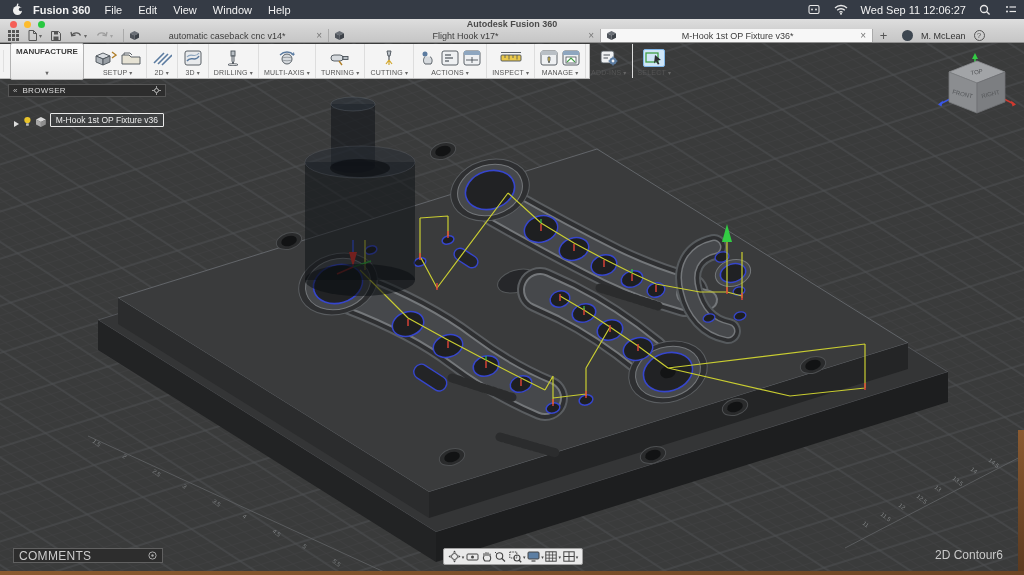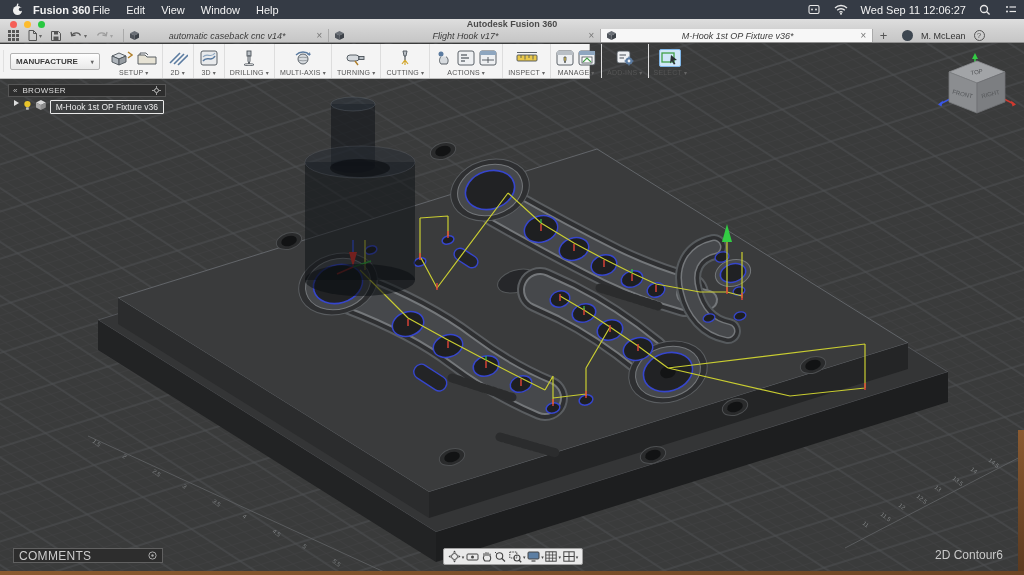--- a/index.html
+++ b/index.html
@@ -4,41 +4,41 @@
 <style>
   * { margin:0; padding:0; box-sizing:border-box; }
   html,body { width:1024px; height:575px; overflow:hidden; font-family:"Liberation Sans",sans-serif; }
   body { background:#3a3b3b; position:relative; }
 
   
   .menubar { position:absolute; top:0; left:0; width:1024px; height:19px;
     background:#353b45; color:#f2f2f2; display:flex; align-items:center;
     font-size:11px; z-index:50; }
   .menubar .apple { margin:0 10px 0 12px; display:flex; }
-  .menubar .appname { font-weight:bold; margin-right:2px; }
+  .menubar .appname { font-weight:bold; margin-right:14px; }
   .menubar .mitem { margin-right:16px; }
   .menubar .spacer { flex:1; }
   .menubar .ricon { margin:0 7px; display:flex; align-items:center; }
   .menubar .clock { margin:0 6px; font-size:11px; }
 
   
   .titlebar { position:absolute; top:19px; left:0; width:1024px; height:10px;
     background:linear-gradient(#dedede,#d2d2d2); z-index:49;font-weight:bold; }
   .lights { position:absolute; left:10px; top:2px; display:flex; gap:7px; }
   .light { width:7px; height:7px; border-radius:50%; }
   .titlebar .wtitle { position:absolute; top:0px; width:100%; text-align:center;
     font-size:9px; color:#4a4a4a; line-height:11px; }
 
   
   .tabstrip { position:absolute; top:29px; left:0; width:1024px; height:14px;
     background:linear-gradient(#d2d2d2,#c6c6c6); border-bottom:1px solid #8f8f8f;
     display:flex; align-items:stretch; z-index:48; }
   .tctrl { display:flex; align-items:center; gap:9px; padding:0 10px 0 8px; }
   .tab { display:flex; align-items:center; font-size:9px; color:#3c3c3c;
-    border-left:1px solid #aaa; padding:0 6px; position:relative;font-style:italic; }
+    border-left:1px solid #aaa; padding:0 6px; position:relative; }
   .tab .tlabel { flex:1; text-align:center; white-space:nowrap; overflow:hidden; }
   .tab.active { background:#f7f7f7;gap:19px; }
   .tab .close { color:#777; font-size:10px; margin-left:6px; }
   .docicon { width:9px; height:9px; margin-right:5px; flex:none; }
   .newtab { width:22px; display:flex; align-items:center; justify-content:center;
     font-size:13px; color:#555; border-left:1px solid #aaa; }
   .jobstatus { width:11px; height:11px; border-radius:50%; background:#3d4650;
     margin:0 8px; align-self:center; }
   .username { font-size:9px; color:#333; align-self:center; }
   .helpbtn { width:11px; height:11px; border-radius:50%; border:1px solid #555;
@@ -46,42 +46,42 @@
     align-self:center; }
 
   
   .toolbar { position:absolute; top:44px; left:0; width:590px; height:35px;
     background:#f4f4f4; border-right:1px solid #bdbdbd; border-bottom:1px solid #bdbdbd;
     display:flex; align-items:stretch; z-index:40; }
   .grip { width:7px; border-right:1px solid #e0e0e0; background:
     repeating-linear-gradient(180deg,#bcc8d4 0 2px,#f4f4f4 2px 4px); margin:6px 0 6px 3px; }
   .wsbtn { align-self:center; margin:0 6px; border:1px solid #b3b3b3; border-radius:2px;
     background:linear-gradient(#fefefe,#e9e9e9); font-size:8px; font-weight:bold;
-    color:#3c3c3c; padding:3px 5px; white-space:nowrap; display:flex; gap:13px; align-items:center; }
+    color:#3c3c3c; padding:3px 5px; white-space:nowrap; display:flex; gap:13px; align-items:center;flex-direction:column; }
   .tgroup { display:flex; flex-direction:column; justify-content:space-between;
     padding:3px 5px 2px; border-right:1px solid #ddd; }
   .tgicons { display:flex; gap:4px; justify-content:center; align-items:center; flex:1; }
   .tglabel { font-size:7px; color:#555; text-align:center; white-space:nowrap;
     letter-spacing:.2px; display:flex; gap:2px; justify-content:center; }
   .caret { font-size:6px; color:#666; }
   .ticon { display:flex; align-items:center; }
   .ticon.sel { background:#cfe6f8; border:1px solid #7fb6e8; border-radius:2px; padding:1px; }
 
   
   .canvas { position:absolute; top:43px; left:0; width:1024px; height:528px;
     background:#3a3b3b; z-index:10; }
   .canvas svg.scene { position:absolute; top:0; left:0; }
 
   
   .browser { position:absolute; top:41px; left:8px; width:158px; z-index:30; }
   .bheader { height:13px; background:#2d2d2d; border:1px solid #555; display:flex;
     align-items:center; font-size:8px; color:#ddd; padding:0 4px; gap:5px; }
   .bheader .btitle { flex:1; letter-spacing:.3px; }
   .collapse { color:#bbb; font-size:8px; }
-  .brow { display:flex; align-items:flex-start; gap:4px; padding:3px 2px 0 6px; }
+  .brow { display:flex; align-items:flex-end; gap:4px; padding:16px 2px 0 6px; }
   .brow .exp { width:0; height:0; border-left:5px solid #ddd; border-top:3.5px solid transparent;
     border-bottom:3.5px solid transparent; }
   .bitem { border:1px solid #e9e9e9; border-radius:1px; color:#ececec; font-size:8.5px;
     padding:1px 5px; background:rgba(70,72,74,.35); white-space:nowrap; }
 
   
   .comments { position:absolute; left:13px; bottom:8px; width:150px; height:15px;
     background:#2d2d2d; border:1px solid #606060; display:flex; align-items:center;
     font-size:12px; color:#ccc; padding:0 5px; z-index:30; }
   .comments .clabel { flex:1; letter-spacing:.3px; }

